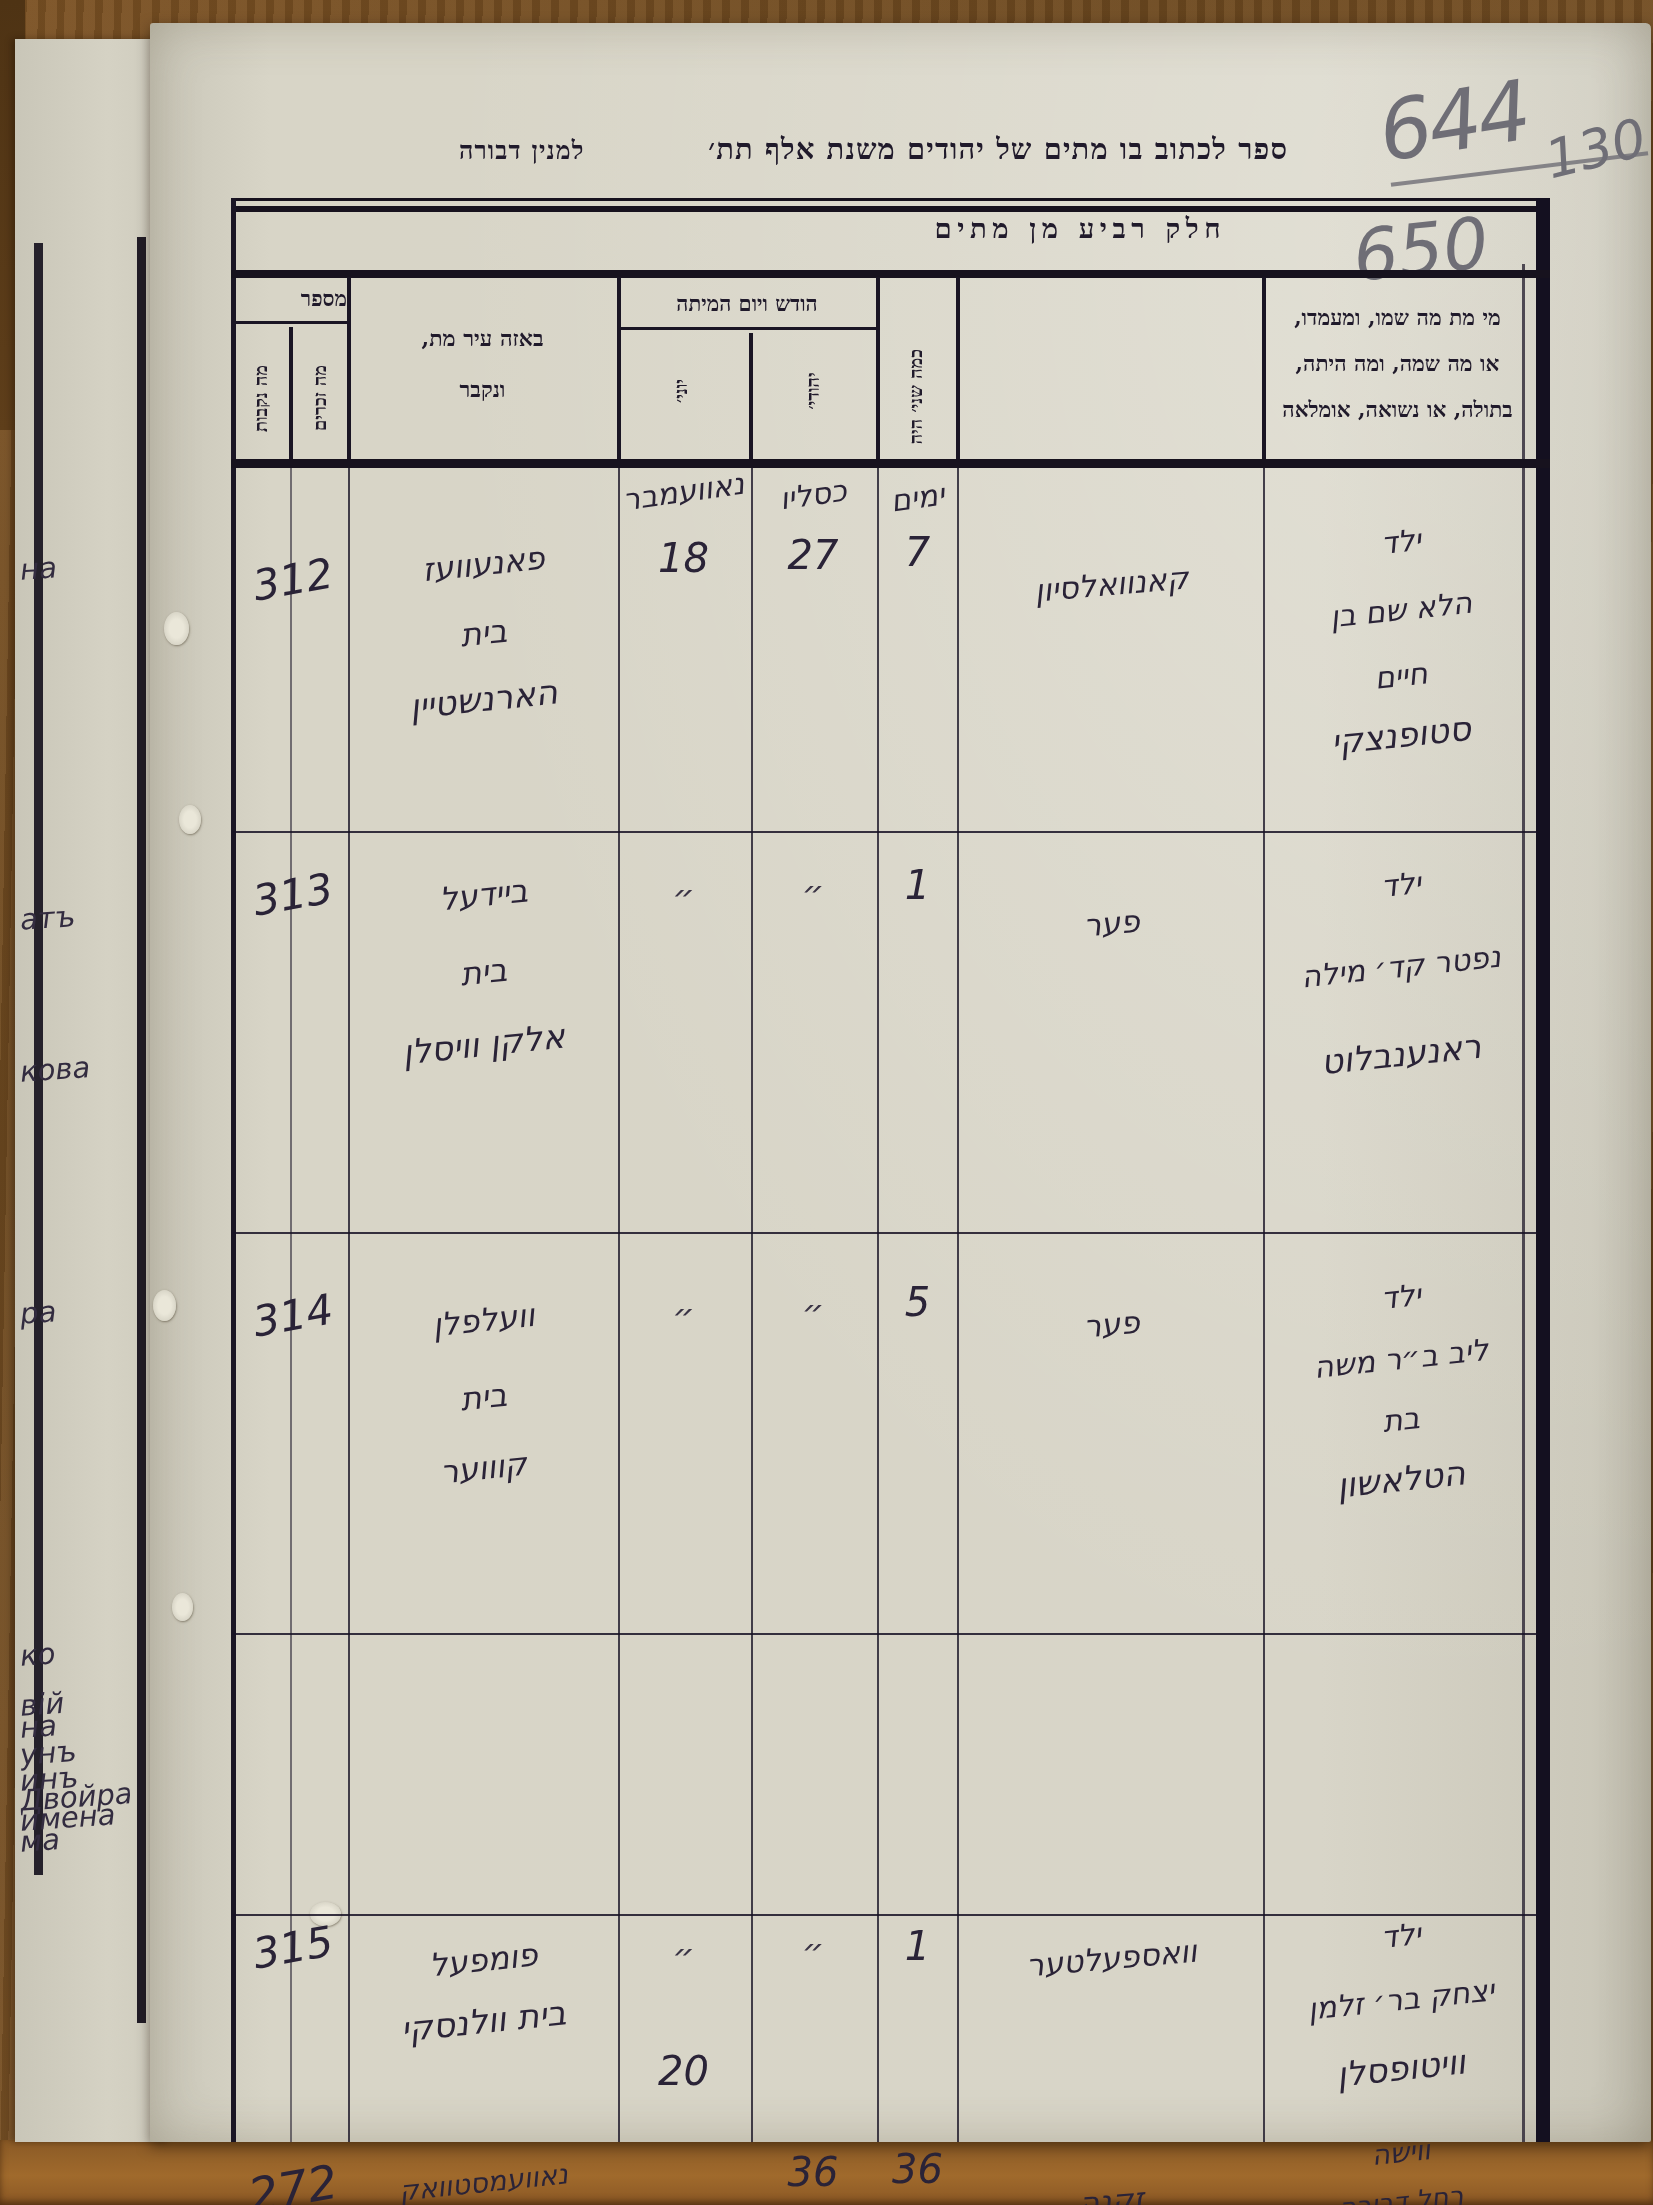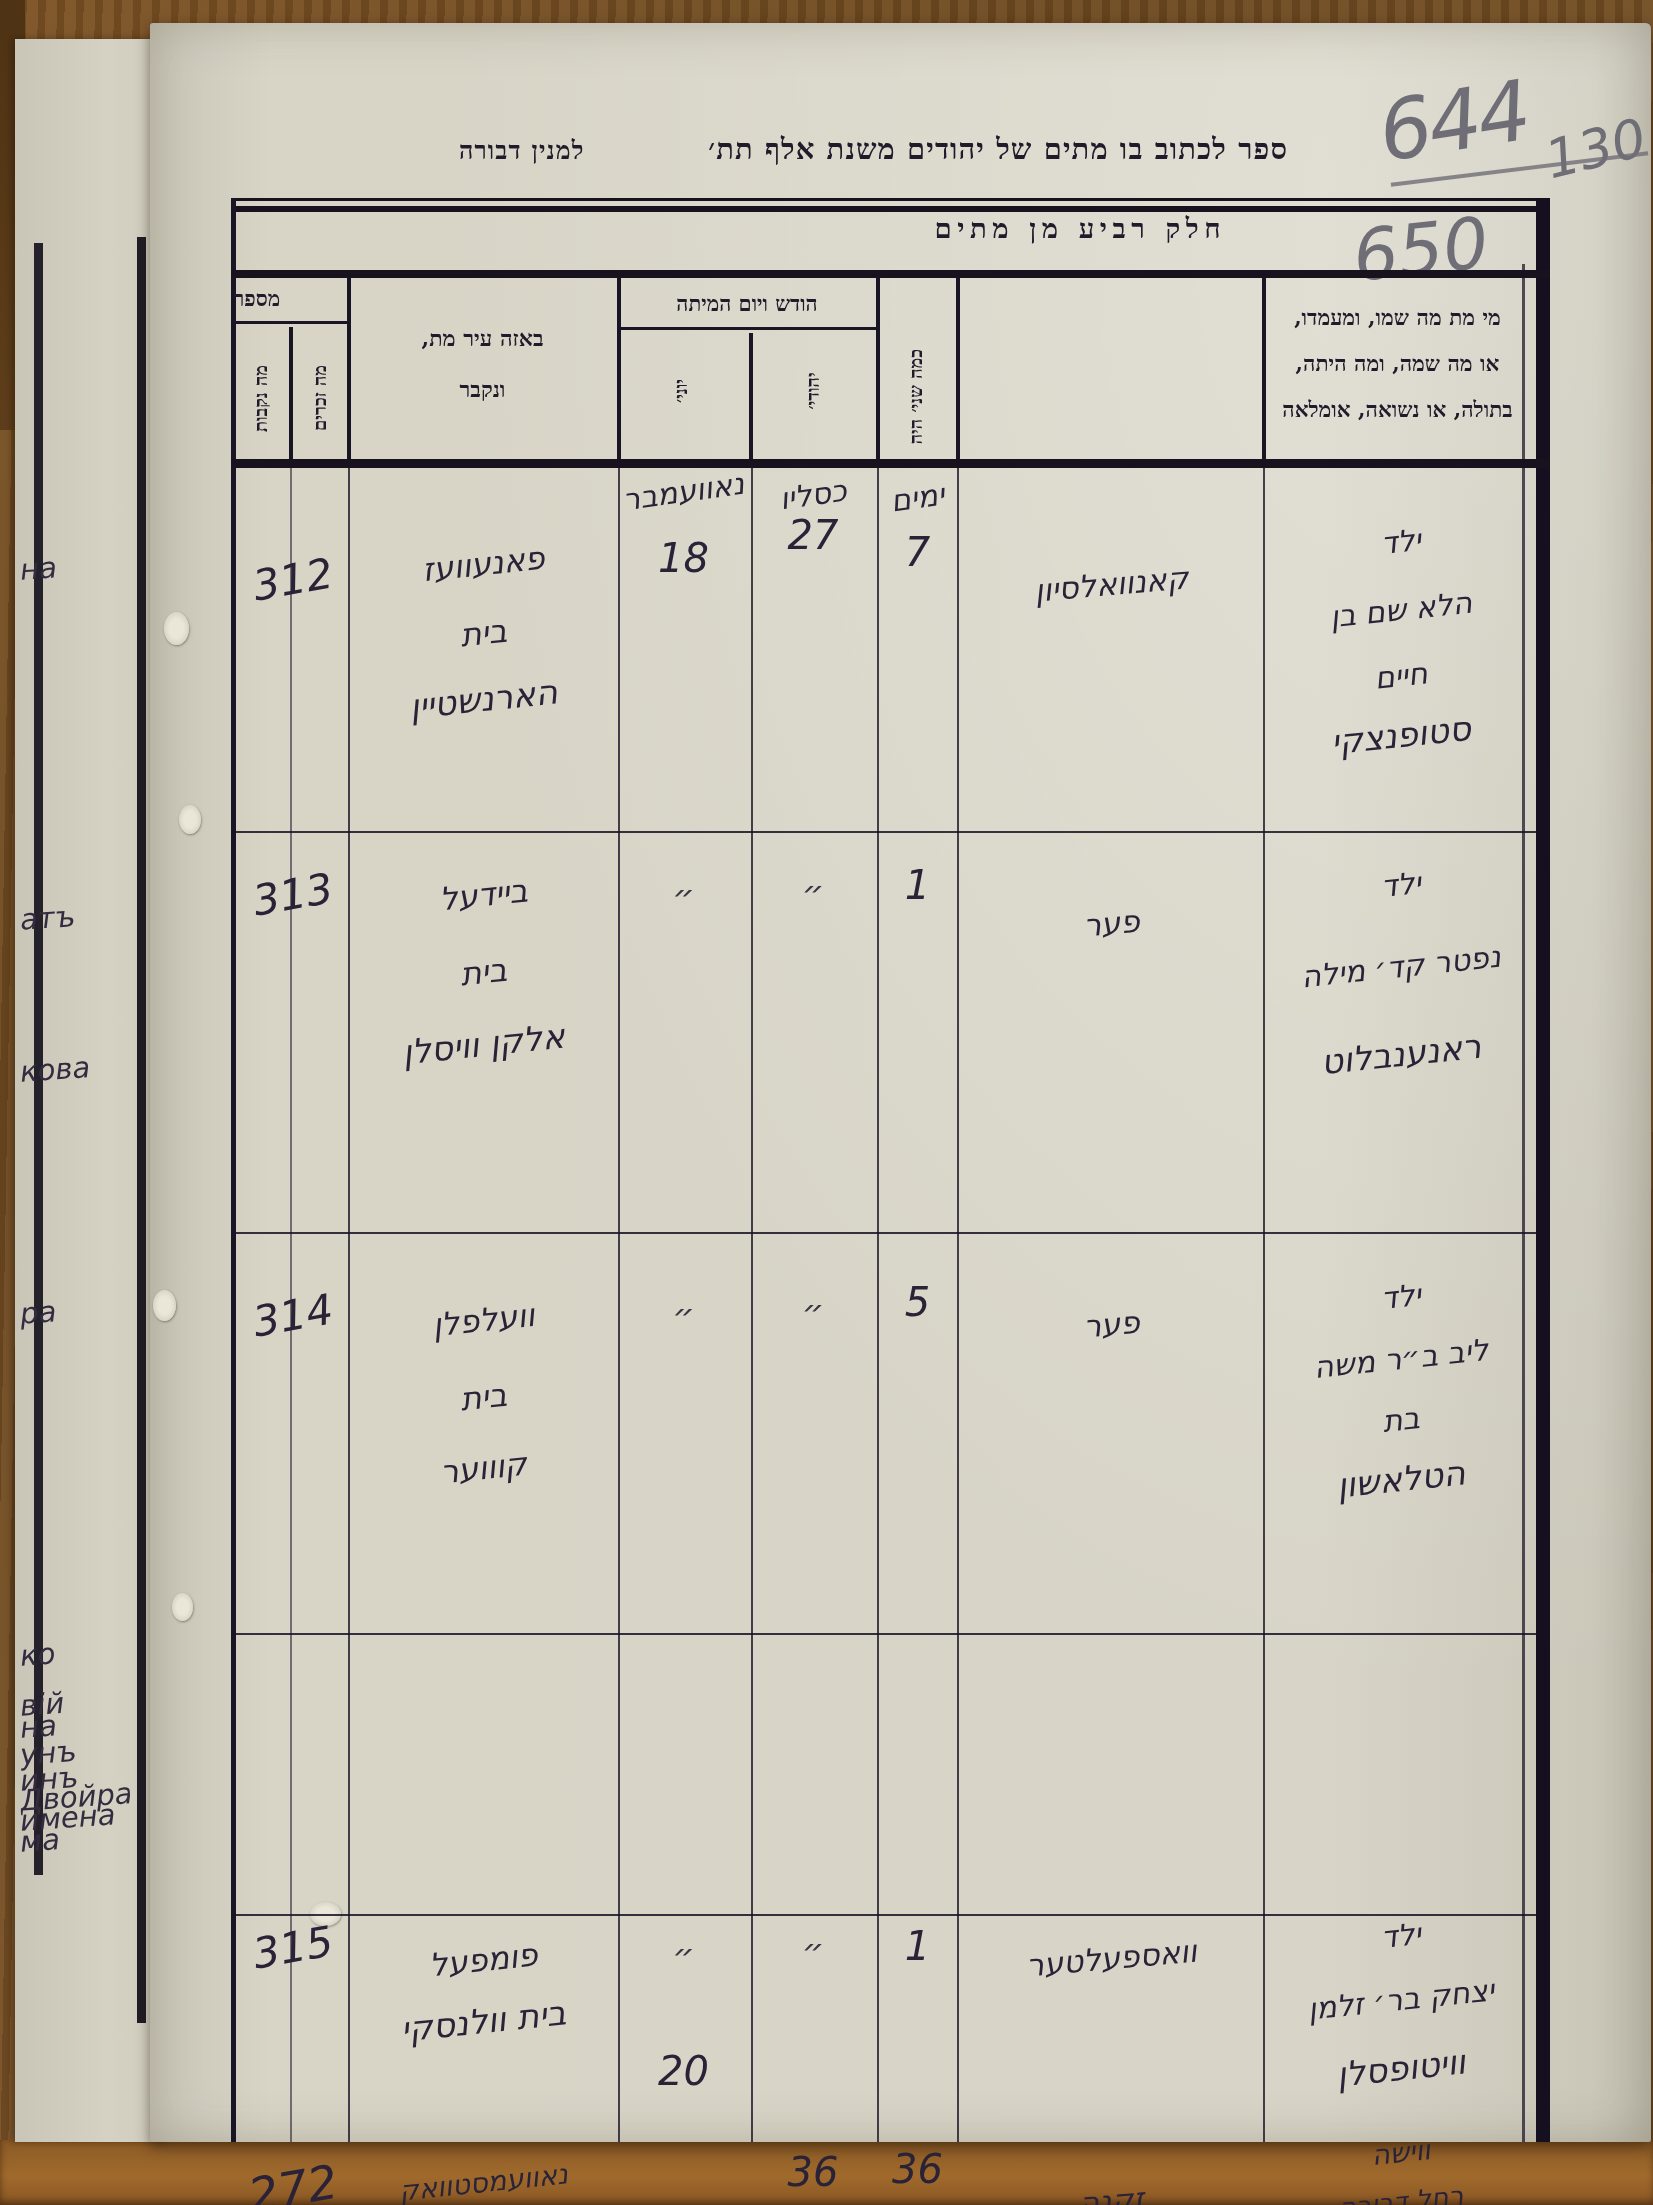--- a/index.html
+++ b/index.html
@@ -61,21 +61,21 @@
   .hsep.x-julian{left:383px;} .hsep.x-place{left:113px;}
   .hsep.x-jewish{left:515px;top:135px;height:127px;}
   .hsep.x-sub{left:55px;top:129px;height:132px;}
   .hdr-bottom{position:absolute;left:-3.3px;top:261px;width:1319px;height:8.8px;background:#17121e;}
 
   .h-name{position:absolute;left:1034px;top:97px;width:259px;font-size:21.5px;line-height:46px;text-align:center;}
   .h-cause{position:absolute;left:728px;top:119px;width:295px;font-size:21.5px;line-height:53px;text-align:center;}
   .h-date{position:absolute;left:386px;top:93px;width:254px;font-size:21px;text-align:center;}
   .date-sep{position:absolute;left:383px;top:129px;width:259px;height:3.3px;background:#1a1524;}
   .num-sep{position:absolute;left:-3.3px;top:123px;width:116px;height:3.3px;background:#1a1524;}
-  .h-num{position:absolute;left:0px;top:88px;width:113px;font-size:21px;text-align:left;}
+  .h-num{position:absolute;left:0px;top:88px;width:113px;font-size:21px;text-align:right;}
   .h-place{position:absolute;left:116px;top:115px;width:265px;font-size:22px;line-height:51px;text-align:center;}
   .vlab{position:absolute;font-size:18px;white-space:nowrap;transform:rotate(-90deg);transform-origin:center;}
   .v-age{left:646px;top:176px;width:72px;text-align:center;}
   .v-jewish{left:543px;top:182px;width:72px;text-align:center;}
   .v-julian{left:411px;top:182px;width:72px;text-align:center;}
   .v-males{left:60px;top:182px;width:52px;text-align:center;}
   .v-females{left:1.1px;top:182px;width:52px;text-align:center;}
 
   
   .dsep{position:absolute;top:270px;width:1.7px;height:1674px;background:rgba(28,22,40,0.8);}
@@ -203,21 +203,21 @@
       <div class="rsep" style="top:1716px;"></div>
 
       <div>
         <div class="cell c-num hw" style="top:357px;">312</div>
         <div class="cell c-place hw rtl" style="top:347px;">
           <span class="ln">פאנעוועז</span>
           <span class="ln" style="margin-top:31px;">בית</span>
           <span class="ln big" style="margin-top:26.5px;">הארנשטיין</span>
         </div>
         <div class="cell c-julian hw" style="top:337px;">18</div>
-        <div class="cell c-jewish hw" style="top:314px;text-align:center;">27</div>
+        <div class="cell c-jewish hw" style="top:334px;text-align:center;">27</div>
         <div class="cell c-age hw" style="top:331px;">7</div>
         <div class="cell c-cause hw rtl" style="top:368px;">קאנוואלסיון</div>
         <div class="cell c-name hw rtl" style="top:326px;">
           <span class="ln">ילד</span>
           <span class="ln" style="margin-top:33px;">הלא שם בן</span>
           <span class="ln" style="margin-top:31px;">חיים</span>
           <span class="ln big" style="margin-top:22px;">סטופנצקי</span>
         </div>
       </div>
 

